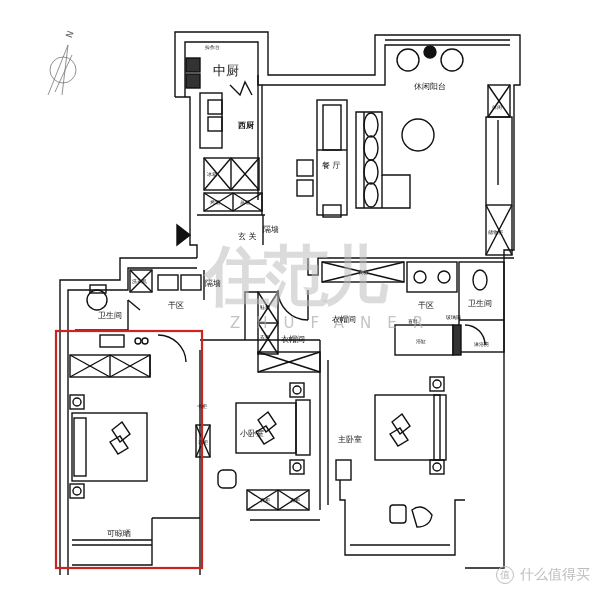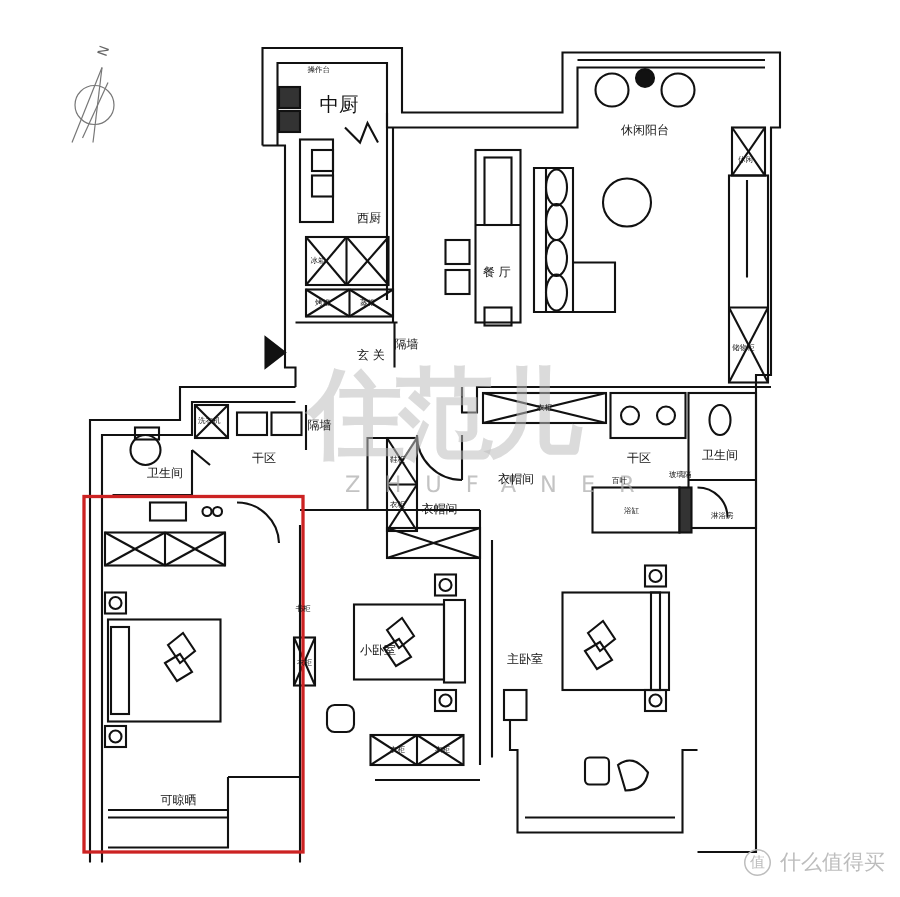--- a/index.html
+++ b/index.html
@@ -198,23 +198,23 @@
   <rect x="56" y="331" width="146" height="237" fill="none" stroke="#cc2222" stroke-width="2.2"></rect>
 </svg>
 
 <div class="wm wm-big">住范儿</div>
 <div class="wm wm-sub">ZHUFANER</div>
 
 <div class="lbl" style="left:67px;top:30px;font-size:9px;color:#666;transform:rotate(-70deg);">N</div>
 
 <div class="lbl sm" style="left:205px;top:45px;">操作台</div>
 <div class="lbl" style="left:213px;top:64px;">中厨</div>
-<div class="lbl md" style="left:238px;top:142px;">西厨</div>
+<div class="lbl md" style="left:238px;top:122px;font-weight:bold;">西厨</div>
 <div class="lbl md" style="left:414px;top:83px;text-align:center;">休闲阳台</div>
-<div class="lbl md" style="left:322px;top:178px;">餐 厅</div>
+<div class="lbl md" style="left:322px;top:162px;">餐 厅</div>
 <div class="lbl md" style="left:238px;top:233px;">玄 关</div>
 <div class="lbl md" style="left:263px;top:226px;">隔墙</div>
 <div class="lbl md" style="left:205px;top:280px;">隔墙</div>
 <div class="lbl md" style="left:168px;top:302px;">干区</div>
 <div class="lbl md" style="left:98px;top:312px;">卫生间</div>
 <div class="lbl md" style="left:332px;top:316px;">衣帽间</div>
 <div class="lbl md" style="left:281px;top:336px;">衣帽间</div>
 <div class="lbl md" style="left:418px;top:302px;">干区</div>
 <div class="lbl md" style="left:468px;top:300px;">卫生间</div>
 <div class="lbl md" style="left:240px;top:430px;">小卧室</div>

